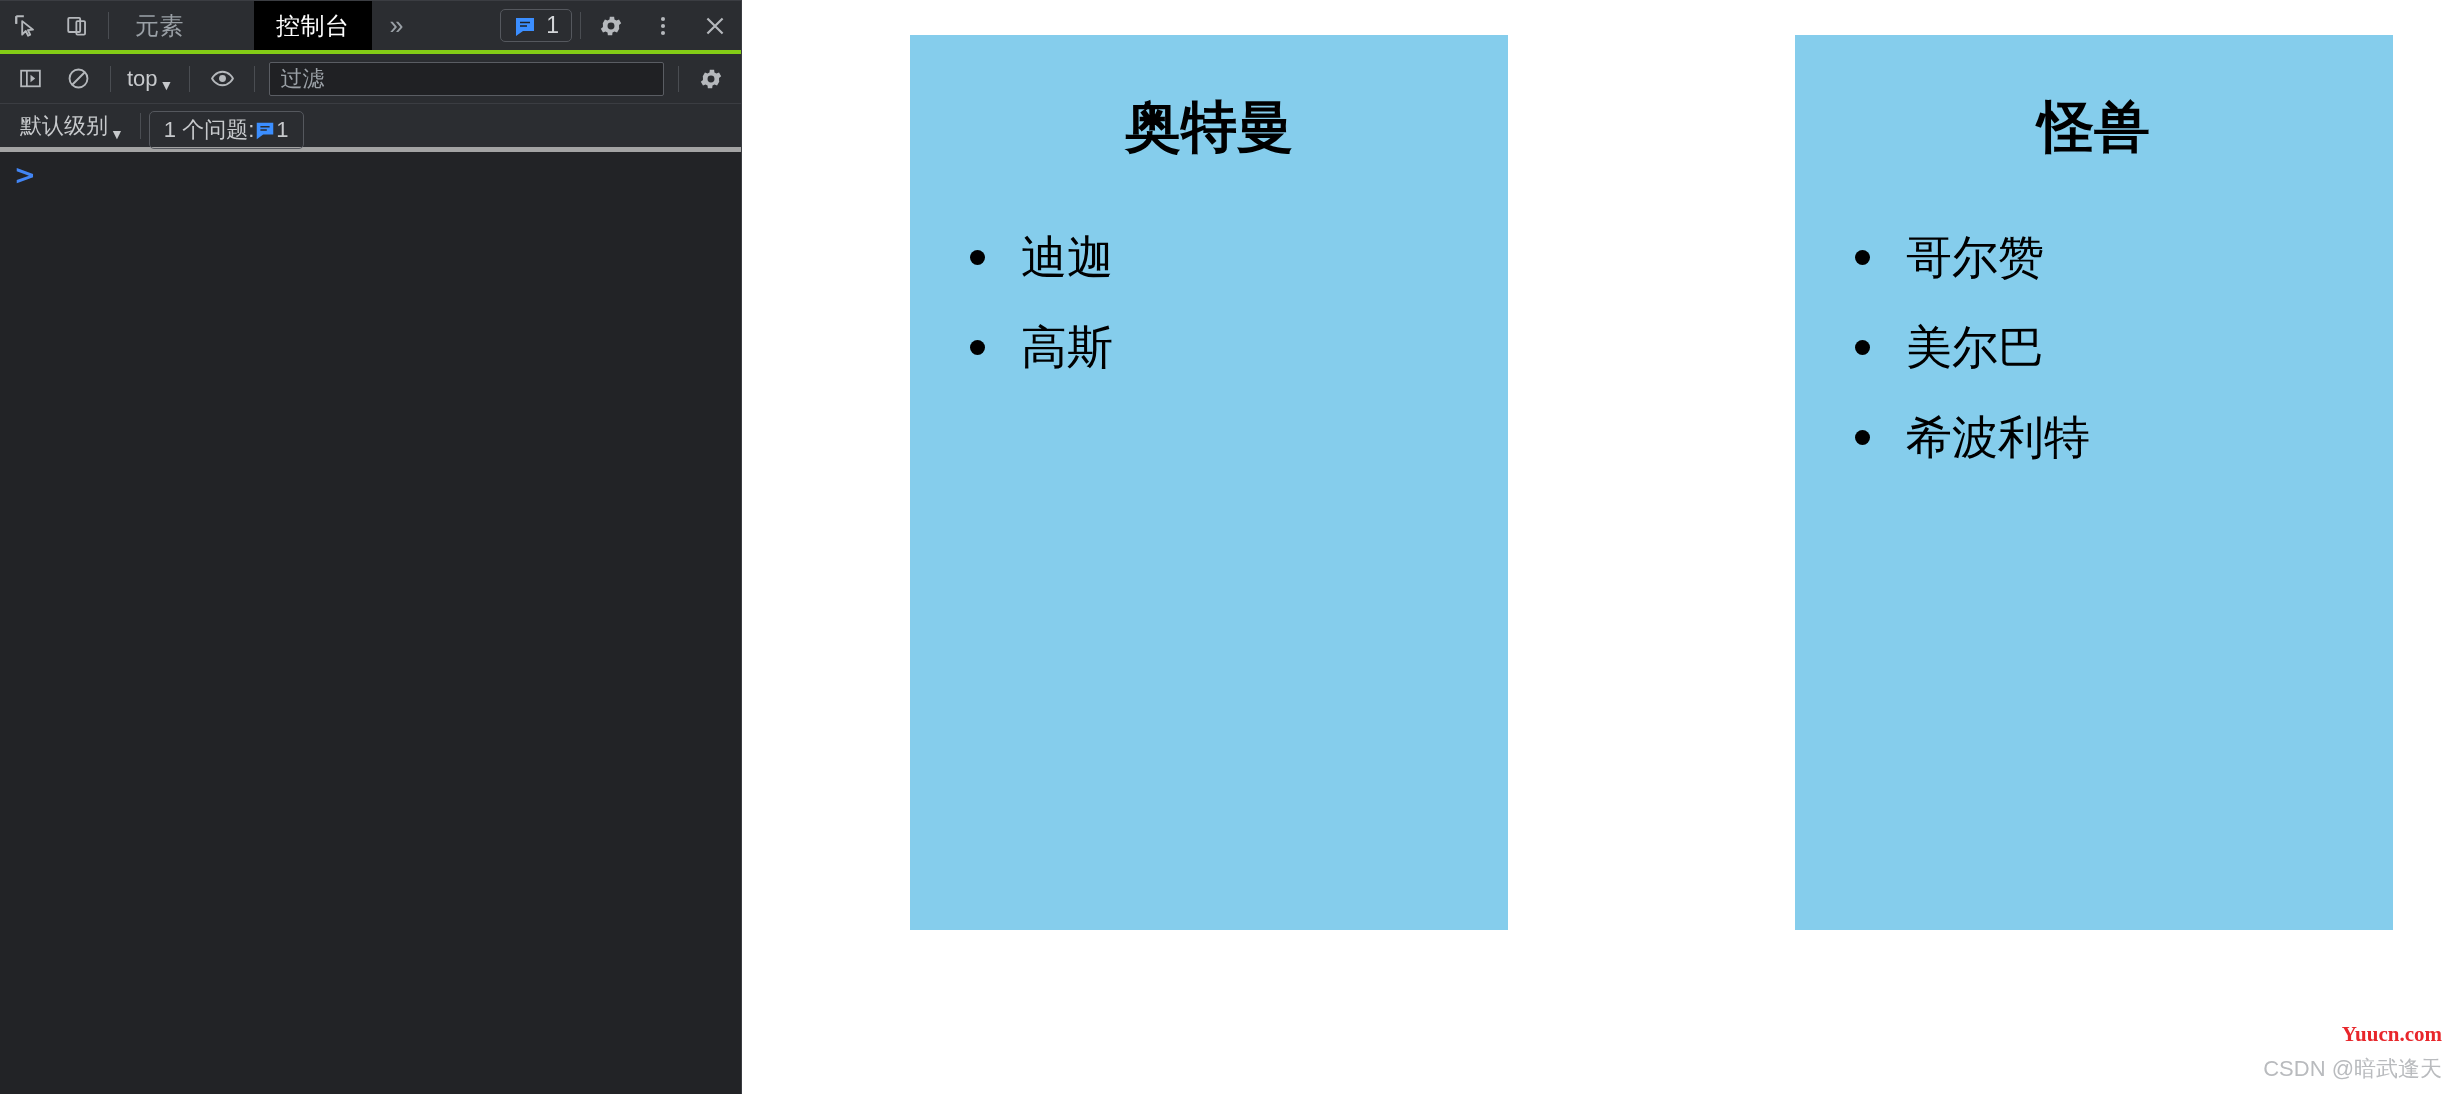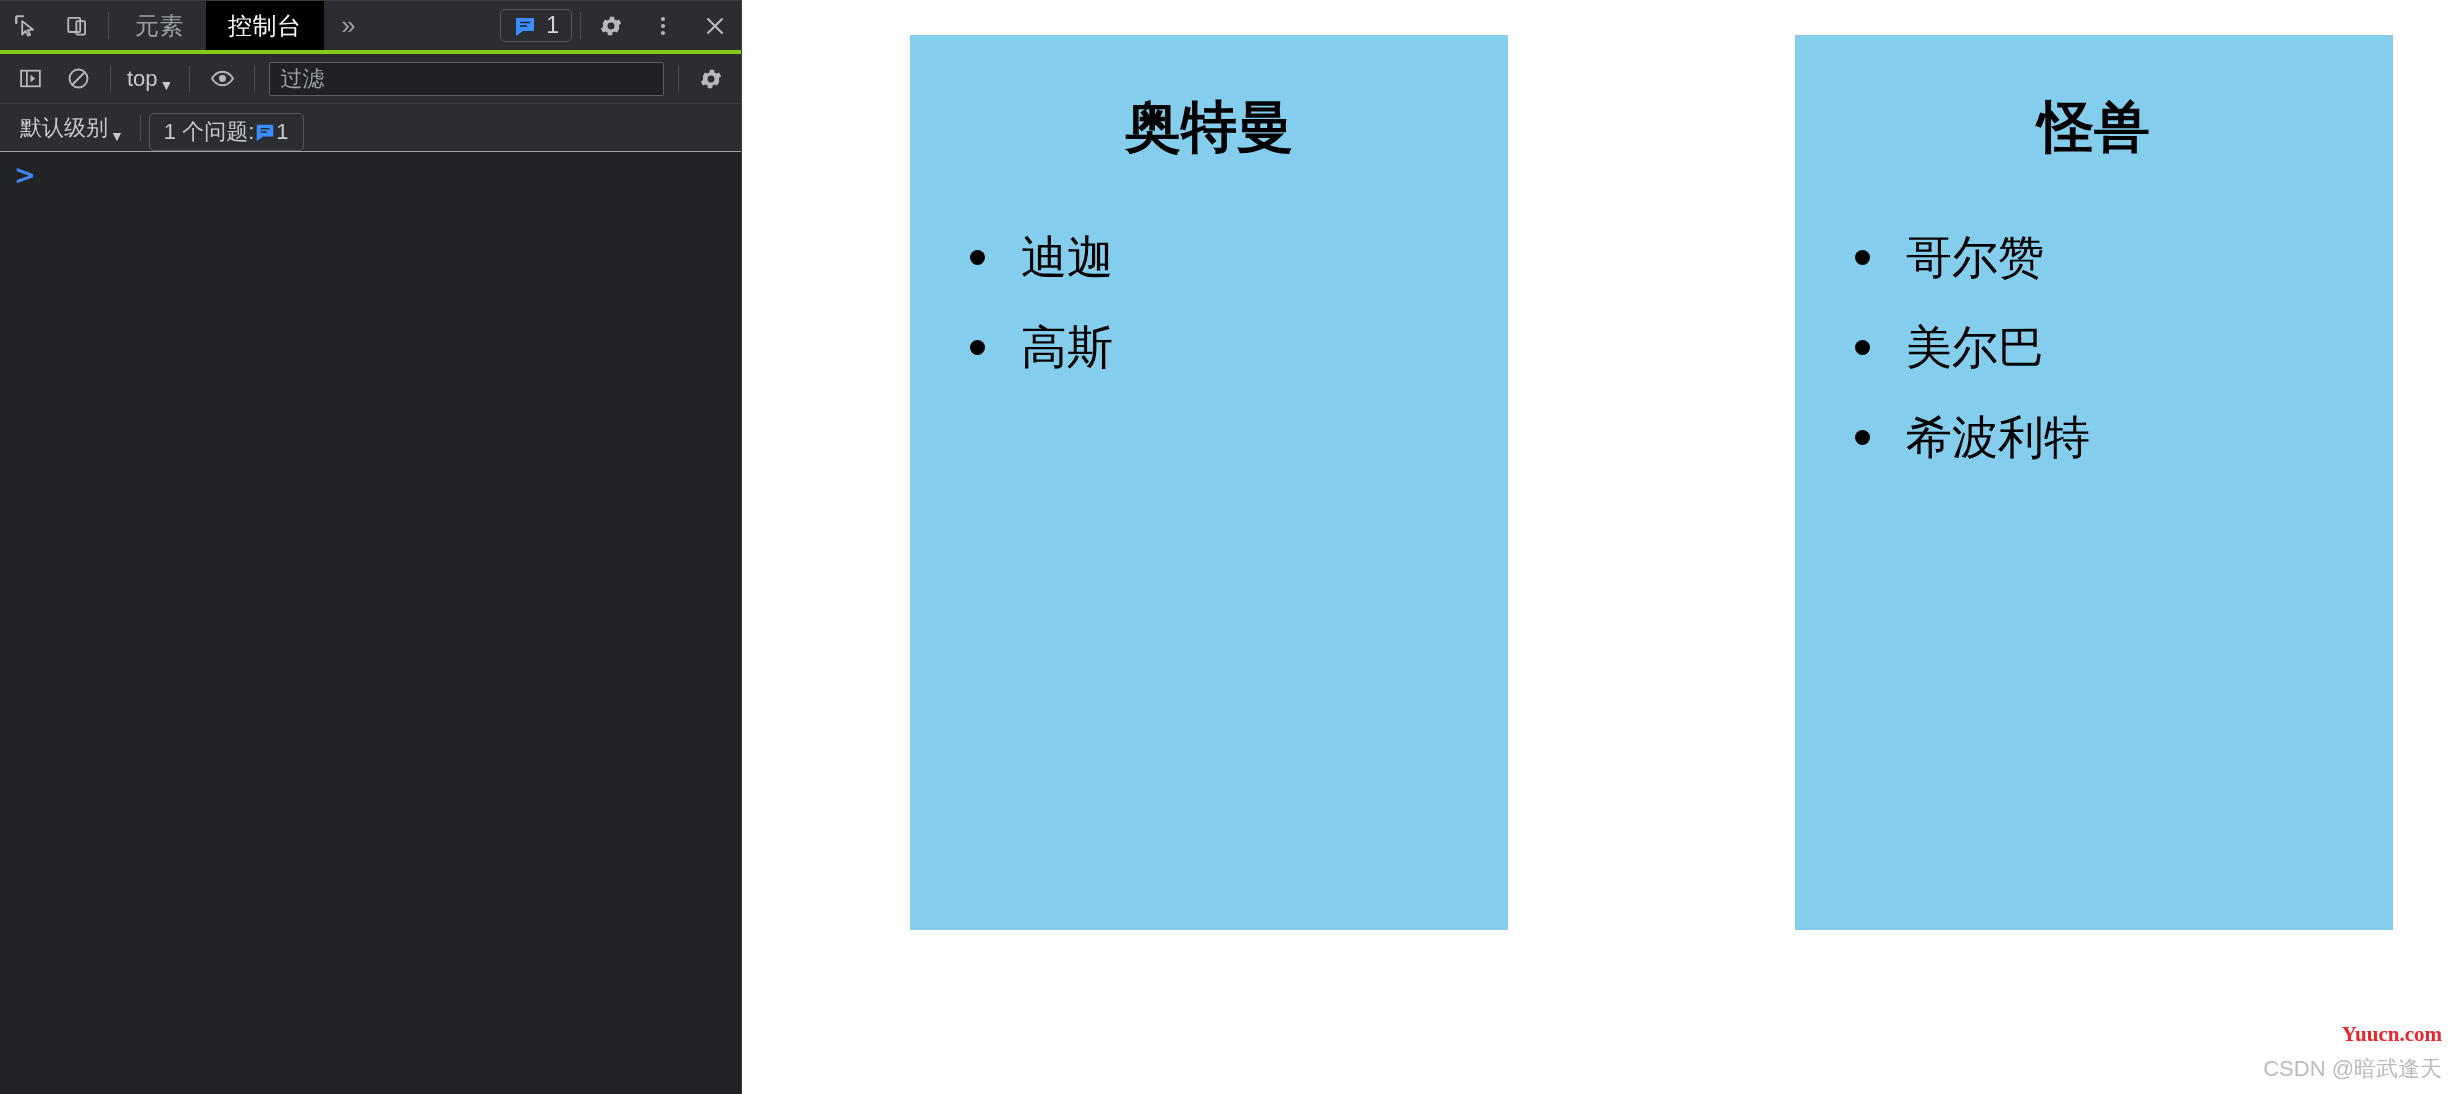--- a/index.html
+++ b/index.html
@@ -58,20 +58,21 @@
     align-items: center;
     padding: 0 22px;
     font-size: 24px;
     color: #9aa0a6;
     cursor: pointer;
     letter-spacing: 0.5px;
   }
   .tab.active {
     background: #000000;
     color: #ffffff;
+    margin-left: 48px;
   }
   .tb-more {
     display: flex;
     align-items: center;
     padding: 0 18px;
     font-size: 25px;
     color: #9aa0a6;
     cursor: pointer;
   }
   .tb-spacer { flex: 1 1 auto; }
@@ -146,21 +147,21 @@
   }
   .filter-input::placeholder { color: #9aa0a6; }
 
   
   .levelbar {
     height: 48px;
     background: #2b2d31;
     display: flex;
     align-items: center;
     padding: 0 12px;
-    border-bottom: 1px solid #a3a3a3;
+    border-bottom: 5px solid #a3a3a3;
   }
   .issues-chip {
     display: flex;
     align-items: center;
     gap: 0;
     border: 1px solid #55585e;
     border-radius: 5px;
     padding: 3px 14px;
     font-size: 22px;
     color: #c7c9cc;

